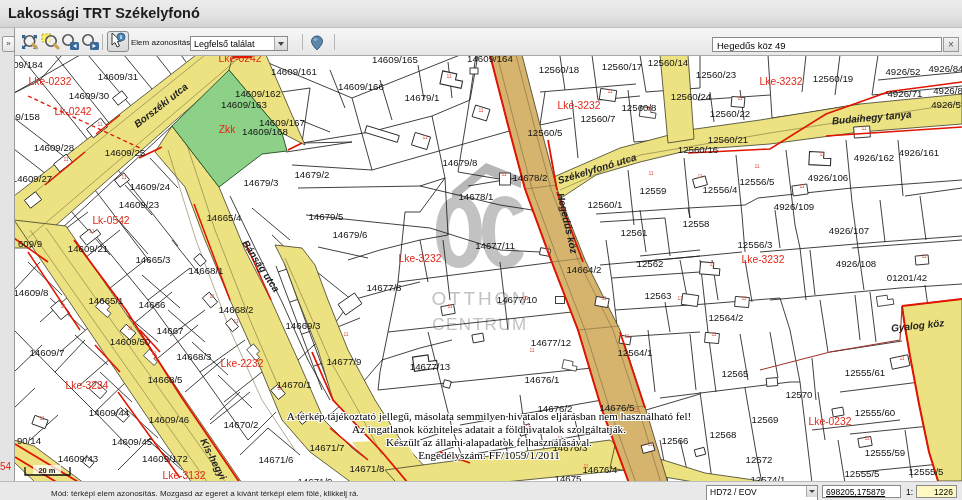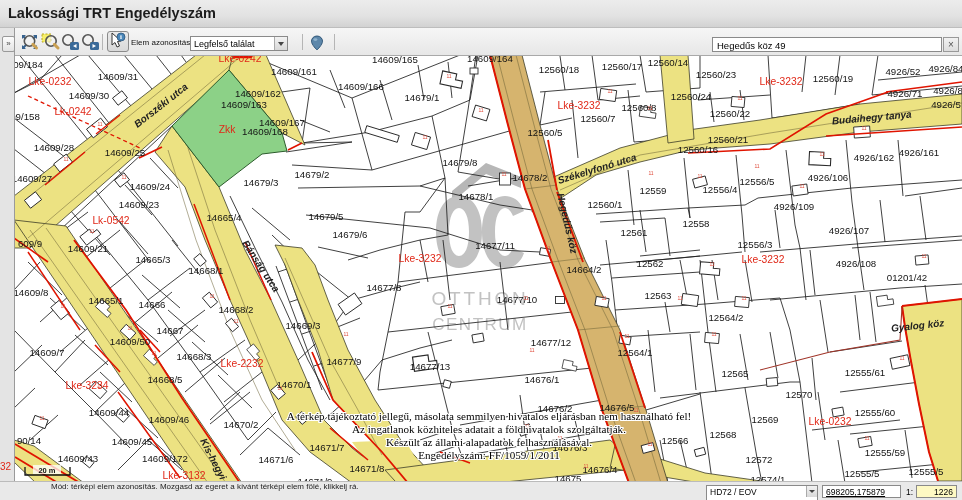--- a/index.html
+++ b/index.html
@@ -13,42 +13,42 @@
 #lbl1 { position:absolute; left:131px; top:10px; font-size:8px; color:#111; }
 #sel1 { position:absolute; left:190px; top:8px; width:98px; height:15px; background:#fff; border:1px solid #8a8a8a; font-size:9px; }
 #sel1 span { position:absolute; left:3px; top:2px; }
 #sel1 .ab { position:absolute; right:0; top:0; width:13px; height:13px; background:linear-gradient(#f2f2f2,#d8d8d8); border-left:1px solid #aaa; }
 .arr { position:absolute; left:3px; top:5px; width:0; height:0; border-left:3.5px solid transparent; border-right:3.5px solid transparent; border-top:4px solid #444; }
 #srch { position:absolute; left:712px; top:9px; width:230px; height:15px; background:#fff; border:1px solid #8a8a8a; font-size:9.5px; }
 #srch span { position:absolute; left:4px; top:2px; }
 #xbtn { position:absolute; left:943px; top:9px; width:16px; height:15px; background:linear-gradient(#f1f1f1,#ddd); border:1px solid #999; font-size:10px; color:#555; text-align:center; line-height:13px; }
 #map { position:absolute; left:15px; top:56px; width:947px; height:425px; background:#fff; overflow:hidden; }
 #sb { position:absolute; left:0; top:481px; width:962px; height:19px; background:#e9e9e9; border-top:1px solid #bbb; }
-#sb .t { position:absolute; left:20px; top:0; font-size:8px; color:#222;padding-left:31px; }
+#sb .t { position:absolute; left:20px; top:7px; font-size:8px; color:#222;padding-left:31px; }
 #sel2 { position:absolute; left:706px; top:3px; width:112px; height:29px; background:#fff; border:1px solid #8a8a8a; font-size:8.5px; }
 #sel2 span { position:absolute; left:3px; top:1px; }
 #sel2 .ab { position:absolute; right:0; top:0; width:11px; height:11px; background:linear-gradient(#f2f2f2,#d8d8d8); border-left:1px solid #aaa; }
 #sel2 .arr { left:2px; top:4px; border-left-width:3px; border-right-width:3px; border-top-width:3.5px; }
 #in1 { position:absolute; left:822px; top:3px; width:79px; height:13px; background:#fff; border:1px solid #8a8a8a; font-size:8.5px; }
 #in1 span { position:absolute; left:3px; top:1px;text-decoration:underline; }
 #lbl2 { position:absolute; left:906px; top:5px; font-size:8.5px; }
 #in2 { position:absolute; left:916px; top:3px; width:41px; height:13px; background:#fef9c3; border:1px solid #8a8a8a; font-size:8.5px; }
 #in2 span { position:absolute; right:3px; top:1px; }
 #red32 { position:absolute; left:0px; top:461px; font-size:10px; color:#e02818; z-index:6; }
 text.n { font:9.7px "Liberation Sans",sans-serif; fill:#141414; text-anchor:middle; }
 text.r { font:10.3px "Liberation Sans",sans-serif; fill:#e02818; text-anchor:middle; }
 text.h { font:5px "Liberation Sans",sans-serif; fill:#e05040; text-anchor:middle; }
 text.s { font:italic bold 10px "Liberation Sans",sans-serif; fill:#222; text-anchor:middle; }
 text.wm1 { font:19px "Liberation Sans",sans-serif; text-anchor:middle; letter-spacing:2.8px; }
 text.wm2 { font:17px "Liberation Sans",sans-serif; text-anchor:middle; letter-spacing:1.5px; }
 .dis text { font:11.1px "Liberation Serif",serif; fill:#000; text-anchor:middle; stroke:#ffffff; stroke-width:2.2px; paint-order:stroke; stroke-linejoin:round; }
 text.sb { font:bold 7.5px "Liberation Sans",sans-serif; fill:#111; text-anchor:middle; }
 </style></head><body>
 <div id="title">
-    <span>Lakossági TRT Engedélyszám</span>
+    <span>Lakossági TRT Székelyfonó</span>
   </div>
 <div id="tb">
 <div class="tbi" style="left:20px"><svg width="20" height="18" viewBox="0 0 20 18">
         <g>
 <path d="M2,2 l4,0 l-1.3,1.3 l2,2 l-1.4,1.4 l-2,-2 L2,6 Z" fill="#35628f"></path>
 <path d="M17,2 l0,4 l-1.3,-1.3 l-2,2 l-1.4,-1.4 l2,-2 L13,2 Z" fill="#35628f"></path>
 <path d="M2,16 l0,-4 l1.3,1.3 l2,-2 l1.4,1.4 l-2,2 L6,16 Z" fill="#35628f"></path>
 <path d="M17,16 l-4,0 l1.3,-1.3 l-2,-2 l1.4,-1.4 l2,2 L17,12 Z" fill="#35628f"></path>
 <circle cx="9.5" cy="8" r="5.2" fill="#f4f4f4" fill-opacity="0.55" stroke="#555" stroke-width="1.6"></circle>
           <path d="M12.9,11.4 L16.5,15" stroke="#caa052" stroke-width="3" stroke-linecap="round"></path>
@@ -390,21 +390,21 @@
 <text x="489" y="446">Készült az állami alapadatok felhasználásával.</text>
 <text x="489" y="459">Engedélyszám: FF/1059/1/2011</text>
 </g>
 <g stroke="#111" stroke-width="1.3" fill="none">
 <path d="M25,467 L25,475 L70,475 L70,467"></path>
 </g>
 <rect x="33" y="465" width="28" height="9" fill="#ffffff" opacity="0.75"></rect>
 <text x="47" y="472.5" class="sb">20 m</text>
 </svg>
 </div>
-<div id="red32">32</div>
+<div id="red32">54</div>
 <div id="sb">
 <div class="t">Mód: térképi elem azonosítás. Mozgasd az egeret a kívánt térképi elem fölé, klikkelj rá.</div>
 <div id="sel2">
       <span>HD72 / EOV</span>
       <div class="ab">
         <div class="arr"></div>
       </div>
     </div>
 <div id="in1">
       <span>698205,175879</span>

